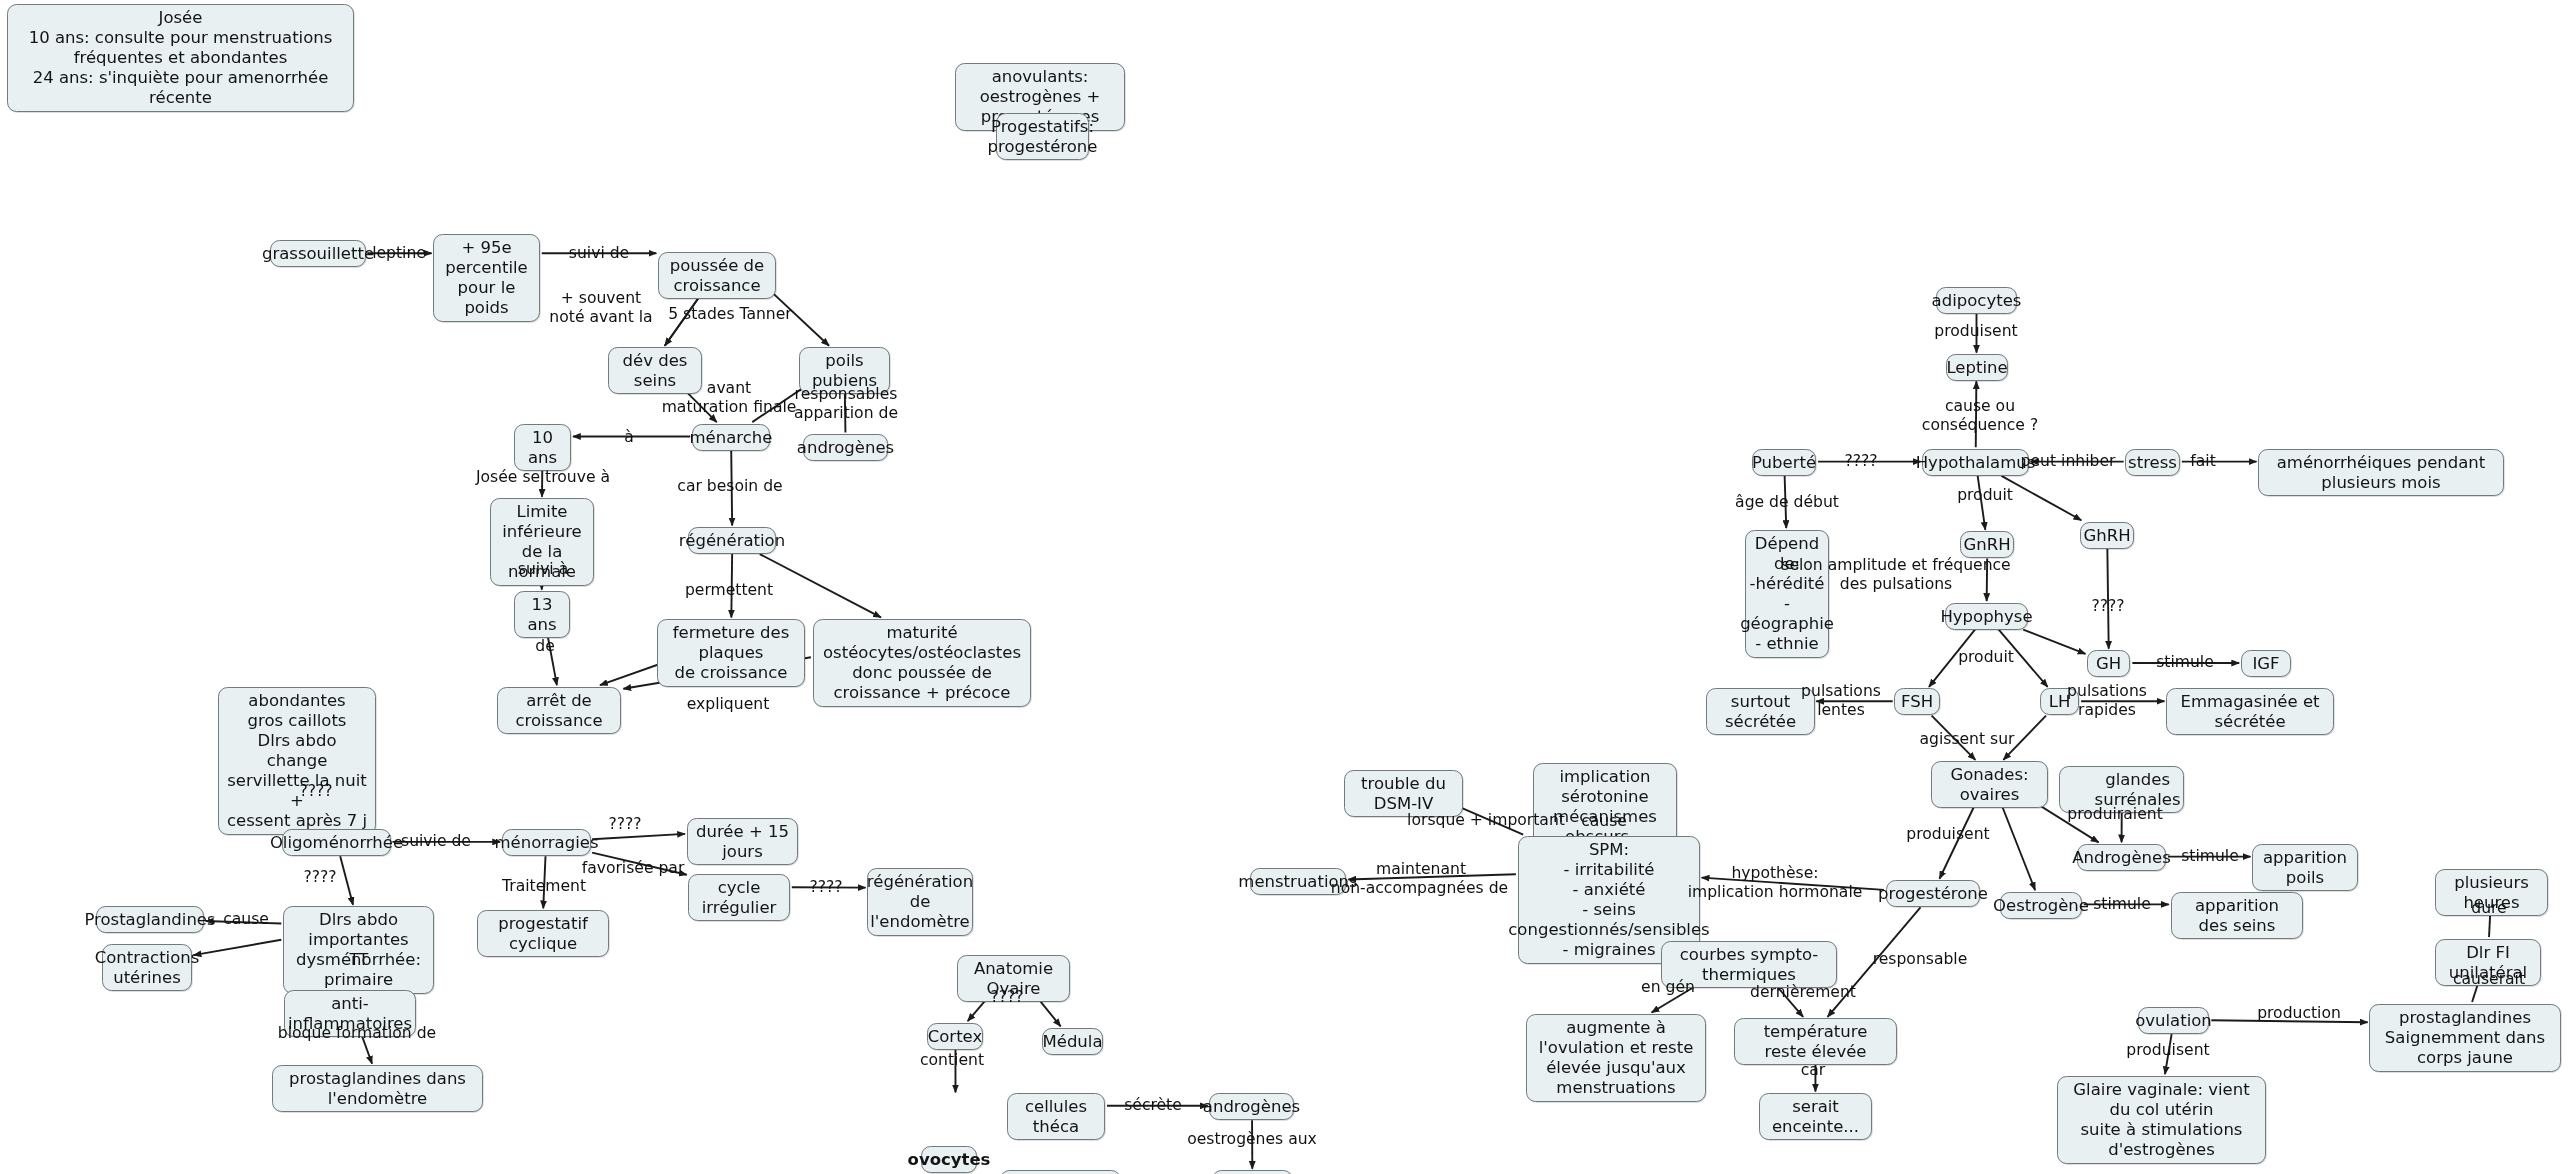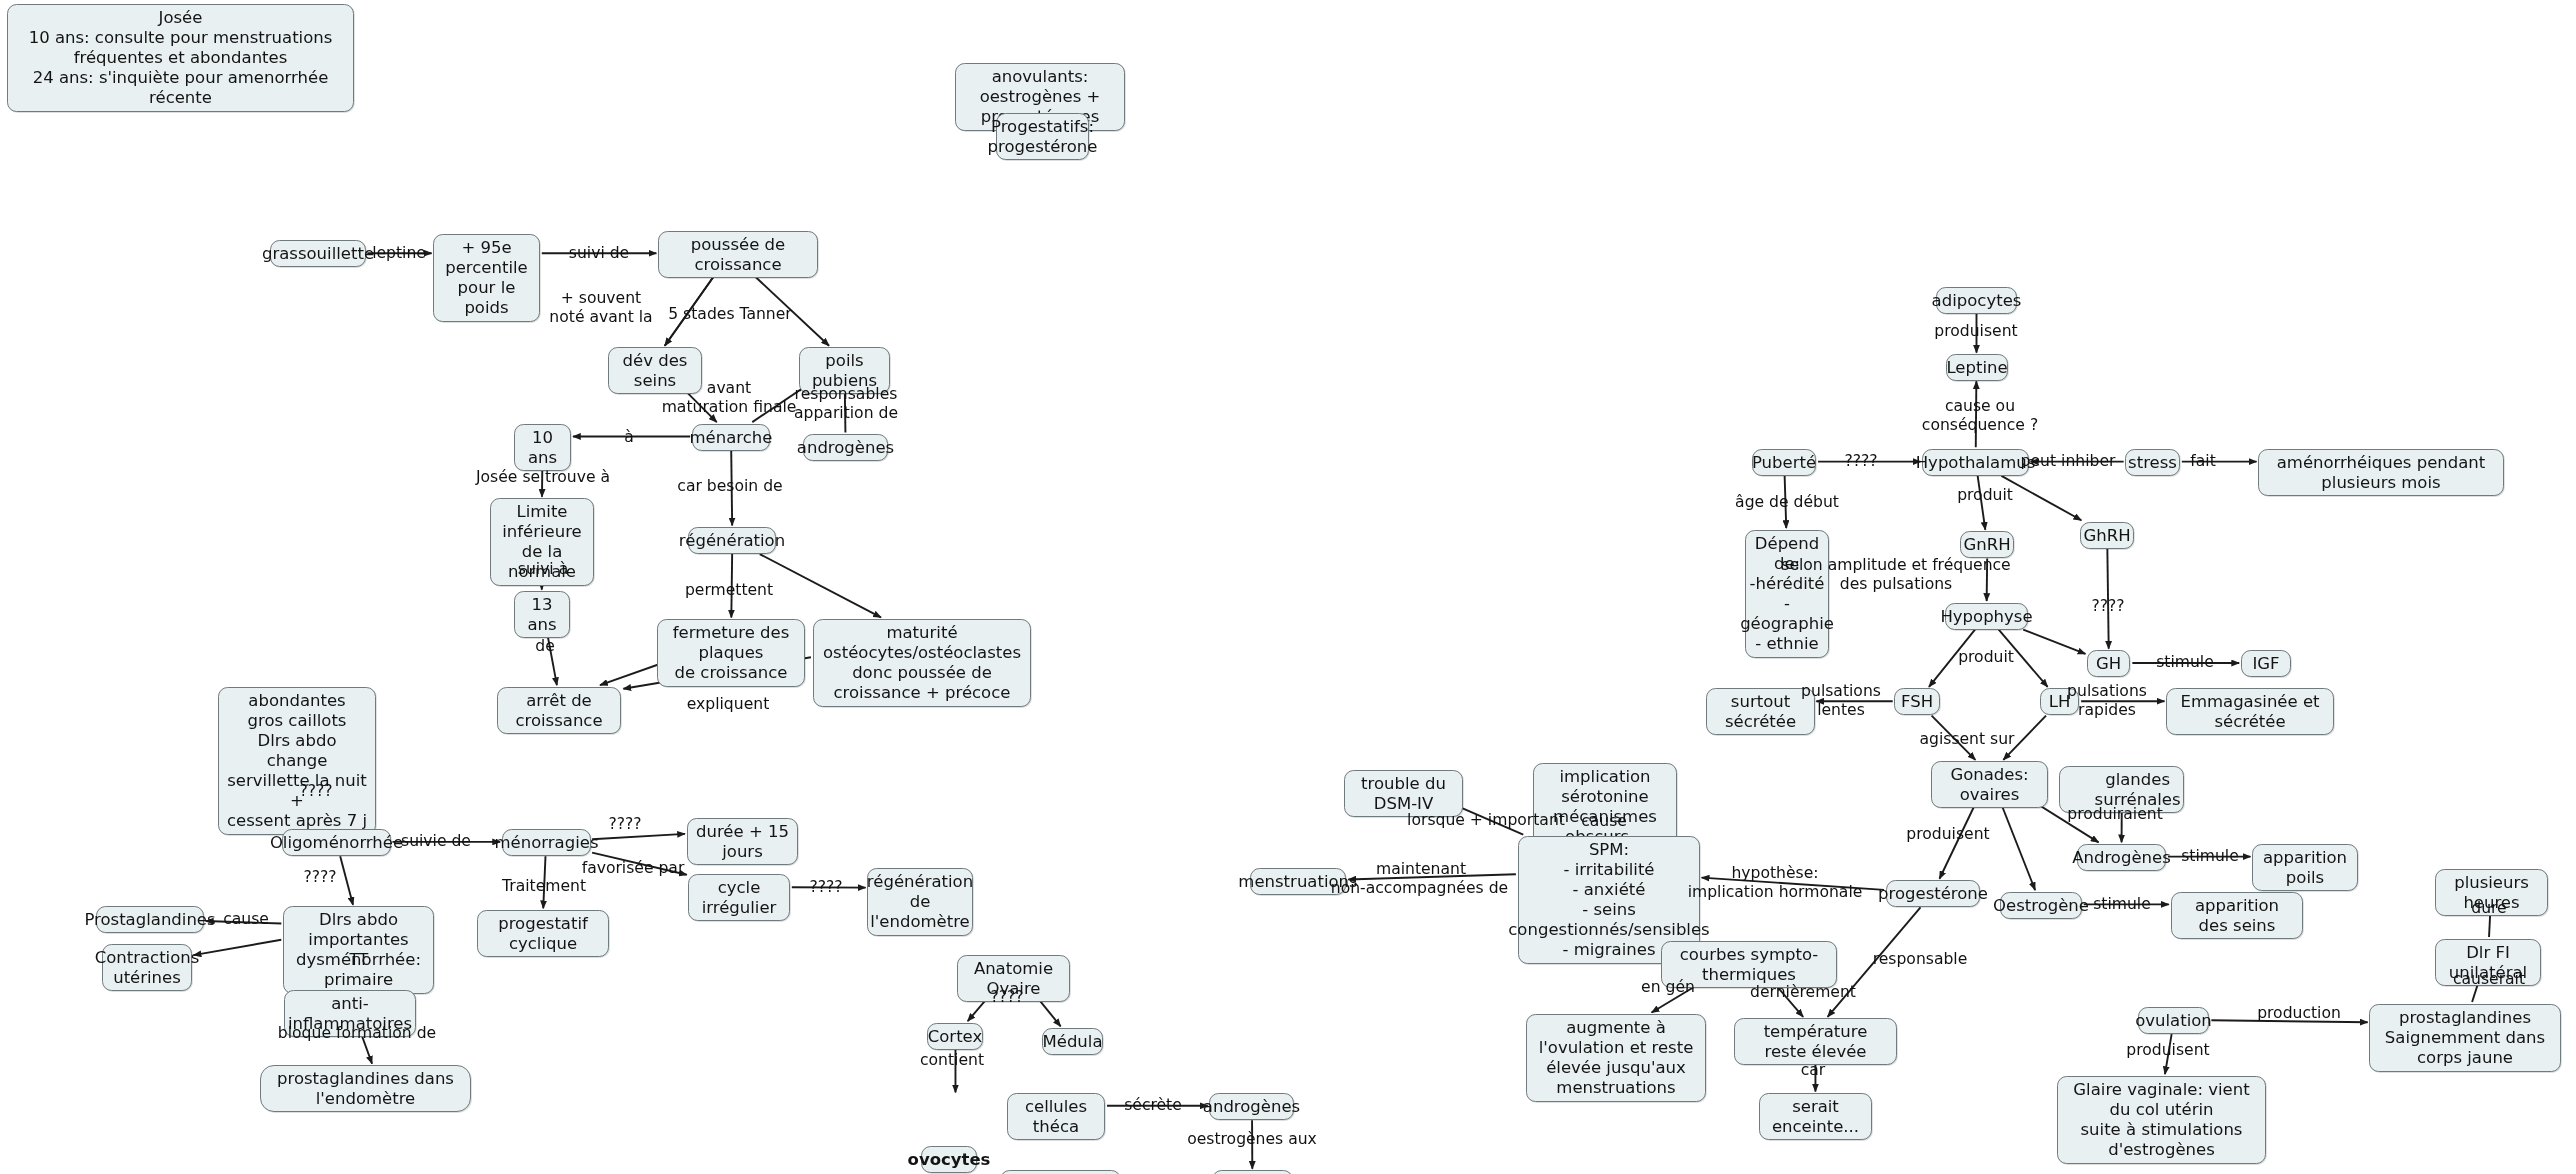--- a/index.html
+++ b/index.html
@@ -139,21 +139,21 @@
       <div class="node" style="left: 7px; top: 4.3px; width: 347px; min-height: 49px;">Josée
 10 ans: consulte pour menstruations fréquentes et abondantes
 24 ans: s'inquiète pour amenorrhée récente</div>
       <div class="node" style="left: 955px; top: 63px; width: 170px; min-height: 40px;">anovulants:
 oestrogènes + progestérones</div>
       <div class="node" style="left: 996px; top: 113px; width: 93px; min-height: 39px;">Progestatifs:
 progestérone</div>
       <div class="node" style="left: 270px; top: 240px; width: 96px; min-height: 25px;">grassouillette</div>
       <div class="node" style="left: 433px; top: 234px; width: 107px; min-height: 39px;">+ 95e percentile
 pour le poids</div>
-      <div class="node" style="left: 658px; top: 231px; width: 160px; min-height: 25px;">poussée de croissance</div>
+      <div class="node" style="left: 658px; top: 252px; width: 118px; min-height: 25px;">poussée de croissance</div>
       <div class="node" style="left: 608px; top: 347px; width: 94px; min-height: 25px;">dév des seins</div>
       <div class="node" style="left: 799px; top: 347px; width: 91px; min-height: 25px;">poils pubiens</div>
       <div class="node" style="left: 803px; top: 434px; width: 85px; min-height: 25px;">androgènes</div>
       <div class="node" style="left: 692px; top: 424px; width: 78px; min-height: 25px;">ménarche</div>
       <div class="node" style="left: 514px; top: 424px; width: 57px; min-height: 25px;">10 ans</div>
       <div class="node" style="left: 490px; top: 498px; width: 104px; min-height: 39px;">Limite inférieure
 de la normale</div>
       <div class="node" style="left: 514px; top: 591px; width: 56px; min-height: 25px;">13 ans</div>
       <div class="node" style="left: 688px; top: 527px; width: 88px; min-height: 25px;">régénération</div>
       <div class="node" style="left: 657px; top: 619px; width: 148px; min-height: 39px;">fermeture des plaques
@@ -172,21 +172,21 @@
       <div class="node" style="left: 688px; top: 874px; width: 102px; min-height: 25px;">cycle irrégulier</div>
       <div class="node" style="left: 867px; top: 868px; width: 106px; min-height: 39px;">régénération de
 l'endomètre</div>
       <div class="node" style="left: 477px; top: 910px; width: 132px; min-height: 25px;">progestatif cyclique</div>
       <div class="node" style="left: 283px; top: 906px; width: 151px; min-height: 39px;">Dlrs abdo importantes
 dysménorrhée: primaire</div>
       <div class="node" style="left: 96px; top: 906px; width: 108px; min-height: 25px;">Prostaglandines</div>
       <div class="node" style="left: 102px; top: 944px; width: 90px; min-height: 39px;">Contractions
 utérines</div>
       <div class="node" style="left: 284px; top: 990px; width: 132px; min-height: 25px;">anti-inflammatoires</div>
-      <div class="node" style="left: 260px; top: 1065px; width: 211px; min-height: 25px; border-radius: 14px;">prostaglandines dans l'endomètre</div>
+      <div class="node" style="left: 272px; top: 1065px; width: 211px; min-height: 25px;">prostaglandines dans l'endomètre</div>
       <div class="node" style="left: 957px; top: 955px; width: 113px; min-height: 25px;">Anatomie Ovaire</div>
       <div class="node" style="left: 927px; top: 1023px; width: 56px; min-height: 25px;">Cortex</div>
       <div class="node" style="left: 1042px; top: 1028px; width: 61px; min-height: 25px; text-align: center;">Médula</div>
       <div class="node" style="left: 921px; top: 1146px; width: 56px; min-height: 25px; font-weight: bold;">ovocytes</div>
       <div class="node" style="left: 1007px; top: 1093px; width: 98px; min-height: 25px;">cellules théca</div>
       <div class="node" style="left: 1209px; top: 1093px; width: 85px; min-height: 25px;">androgènes</div>
       <div class="node" style="left: 1000px; top: 1170px; width: 121px; min-height: 25px;">cellules granulosa</div>
       <div class="node" style="left: 1212px; top: 1170px; width: 81px; min-height: 25px;">estrogènes</div>
       <div class="node" style="left: 1936px; top: 287px; width: 81px; min-height: 25px;">adipocytes</div>
       <div class="node" style="left: 1946px; top: 354px; width: 62px; min-height: 25px;">Leptine</div>

